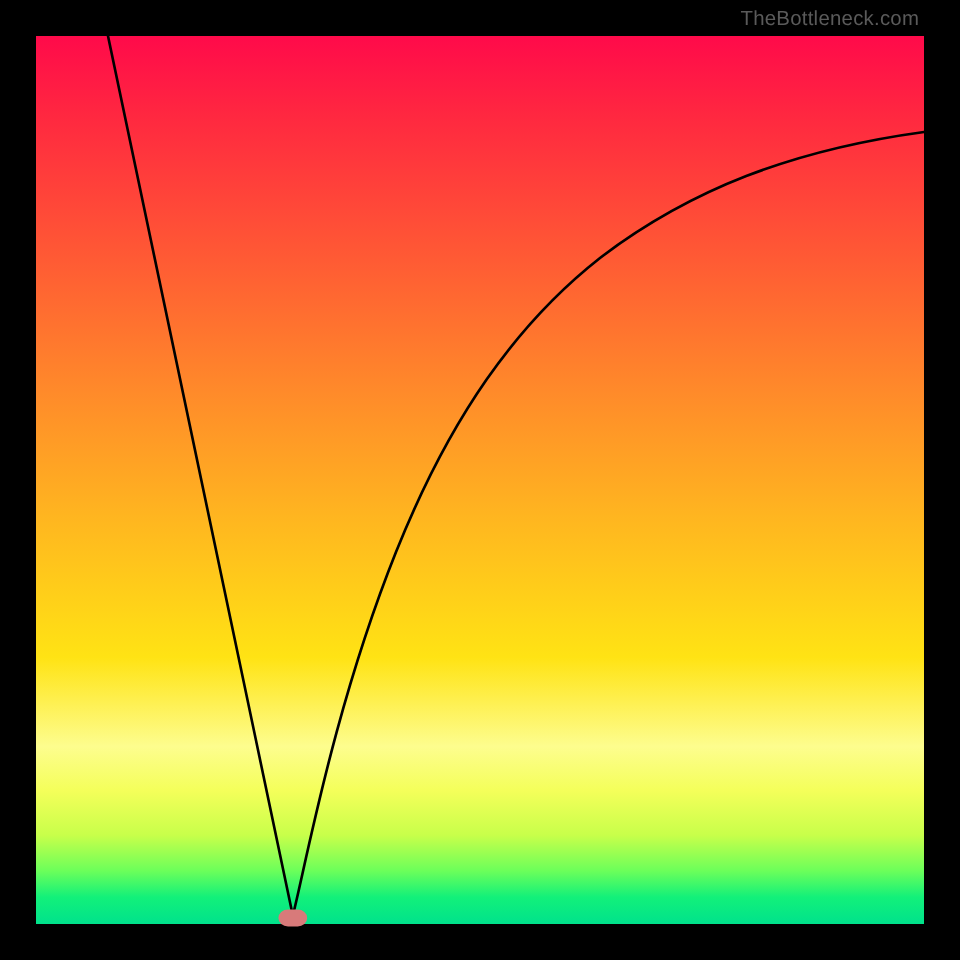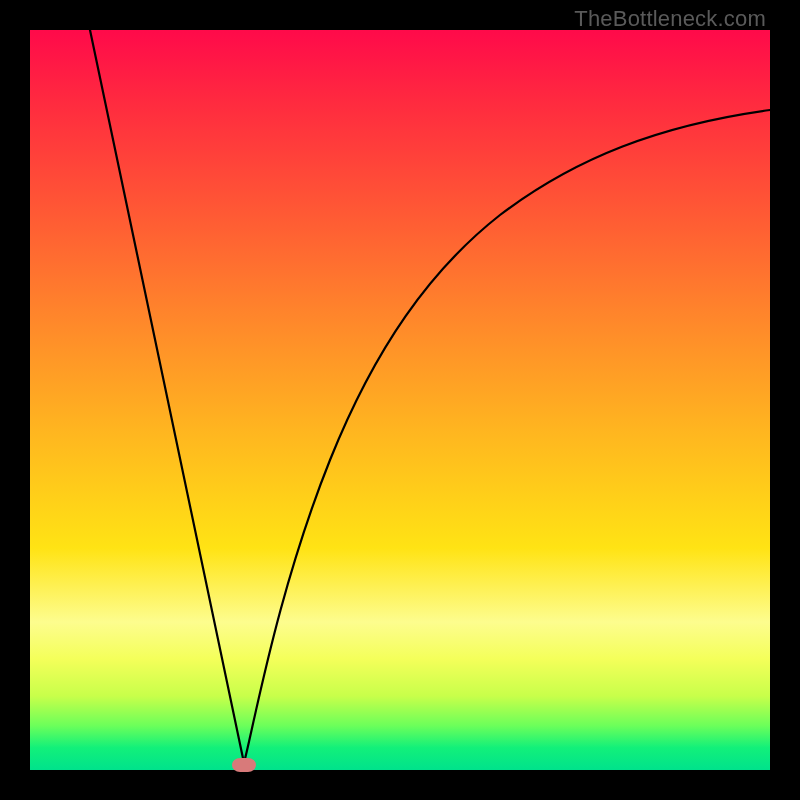--- a/index.html
+++ b/index.html
@@ -37,21 +37,21 @@
       #6cff5a 94%,
       #12f07a 97%,
       #00e28c 100%
     );
   }
   .watermark {
     position: absolute;
     top: 6px;
     right: 34px;
     color: #5a5a5a;
-    font-size: 22px;
+    font-size: 17px;
     font-weight: 500;
     letter-spacing: 0.2px;
     user-select: none;
   }
   svg.curve {
     position: absolute;
     left: 0;
     top: 0;
     width: 740px;
     height: 740px;

